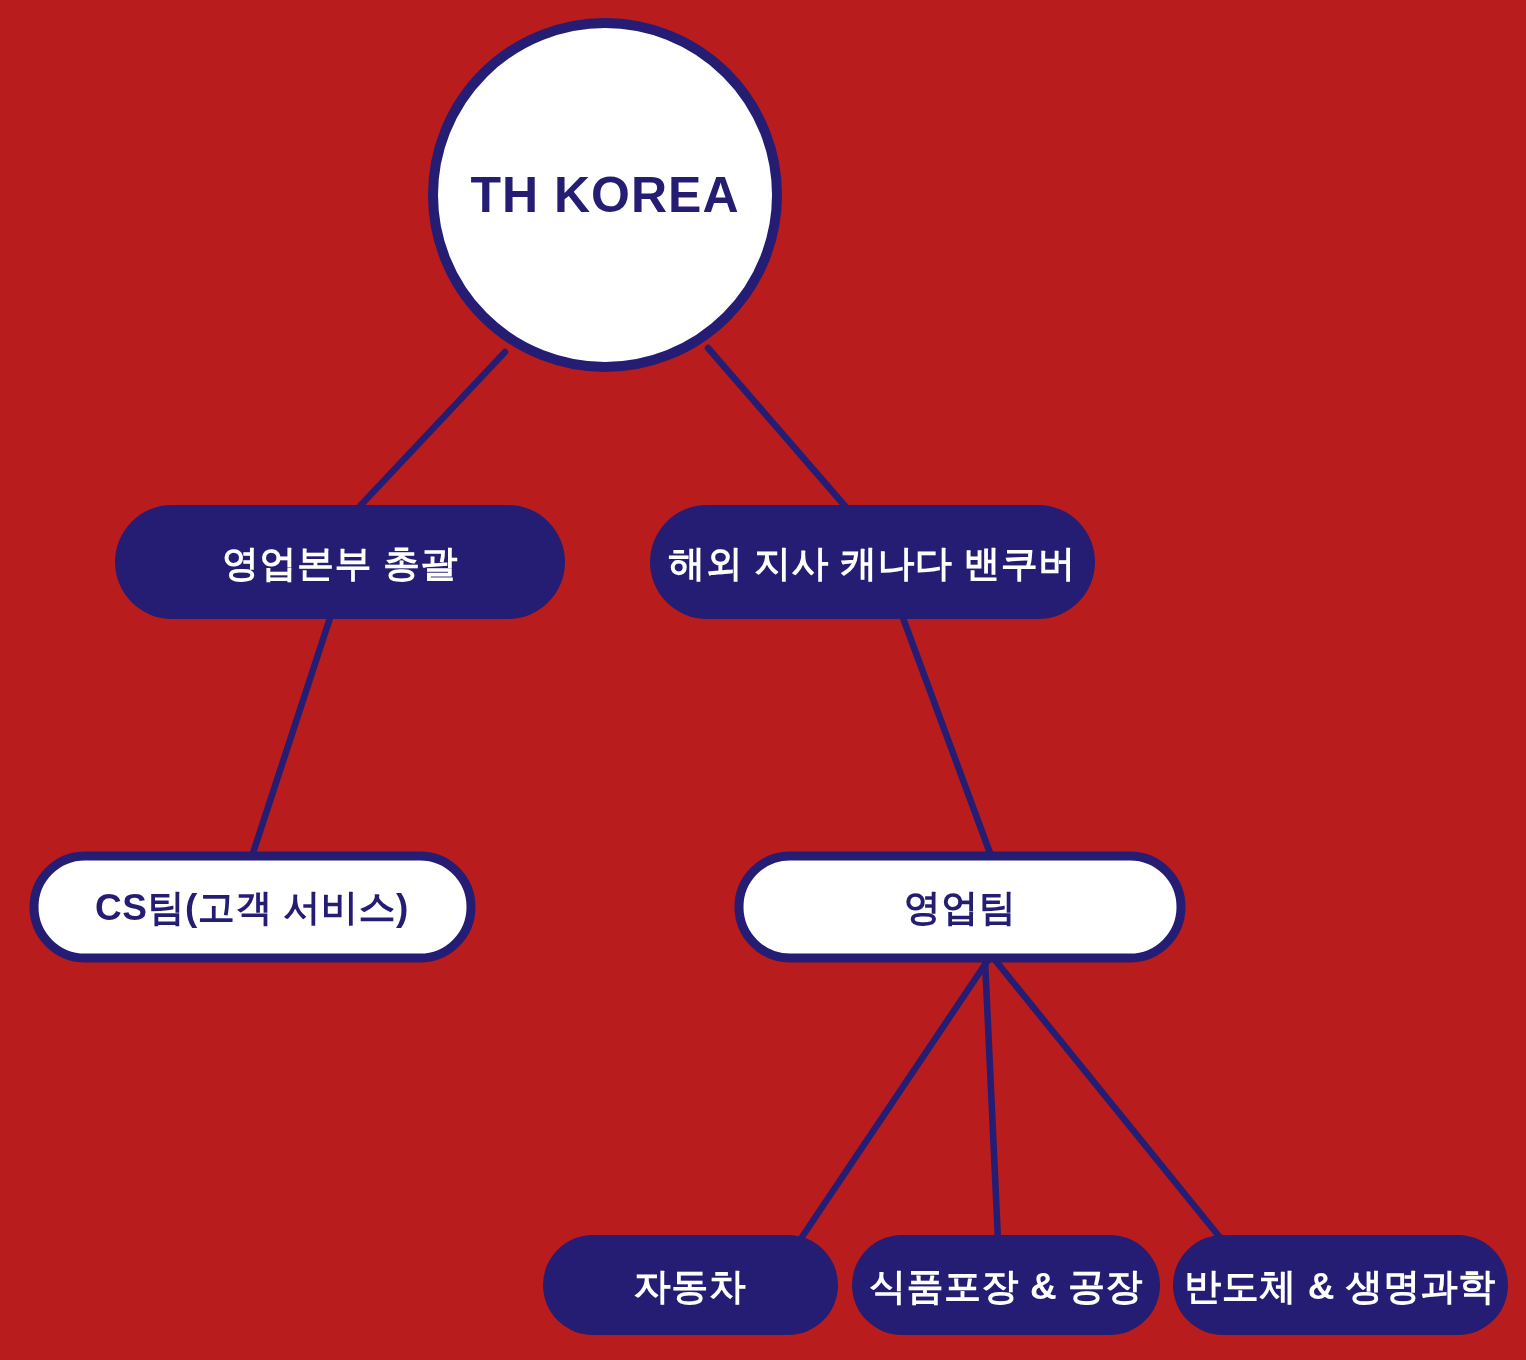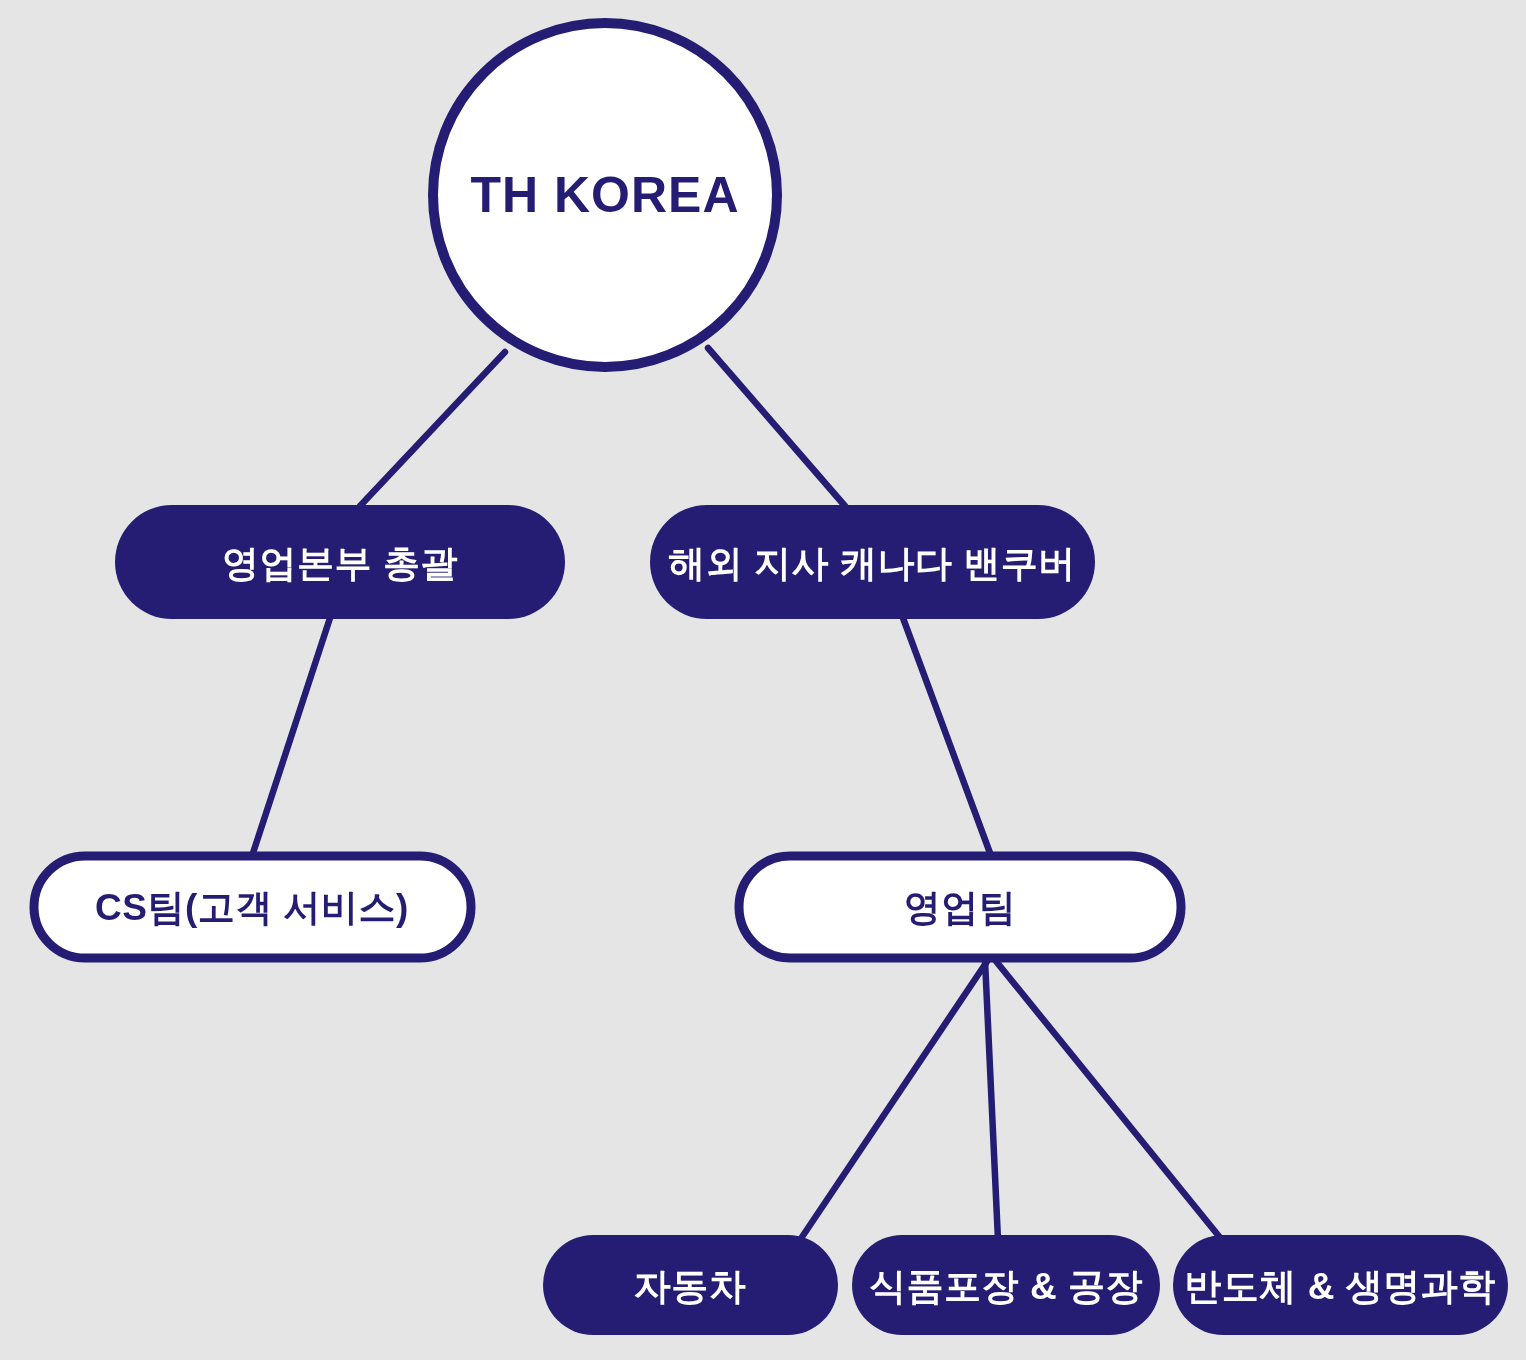--- a/index.html
+++ b/index.html
@@ -4,21 +4,21 @@
 <style>
   html, body {
     margin: 0;
     padding: 0;
     background: #ffffff;
   }
   .stage {
     position: relative;
     width: 1526px;
     height: 1360px;
-    background: #e5e5e5;
+    background: #b91c1c;
     overflow: hidden;
   }
   svg {
     display: block;
     font-family: "Liberation Sans", "DejaVu Sans", sans-serif;
   }
   .node-label {
     font-weight: 700;
     font-size: 37px;
     letter-spacing: 0.5px;

